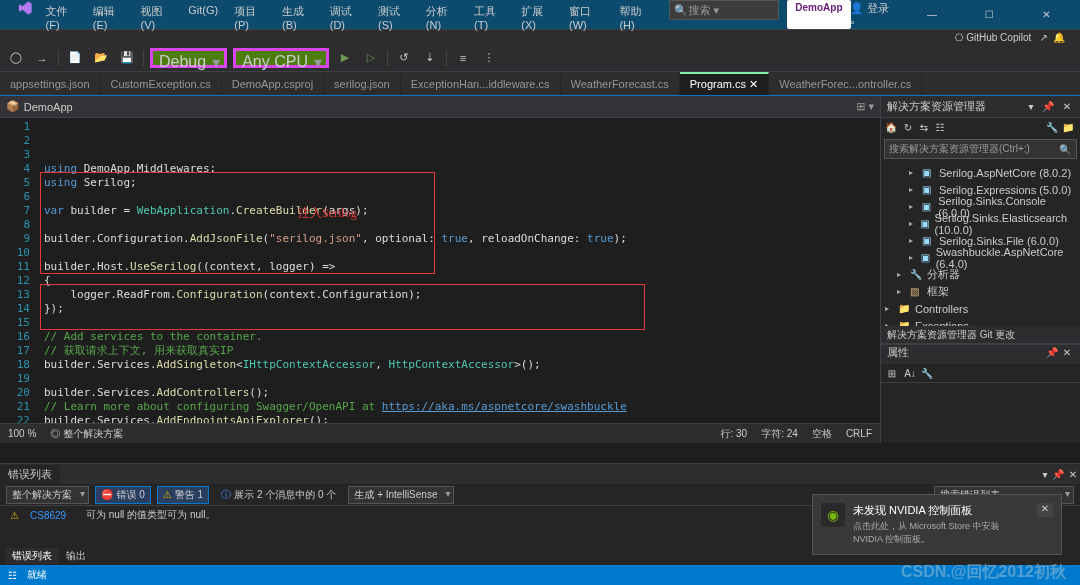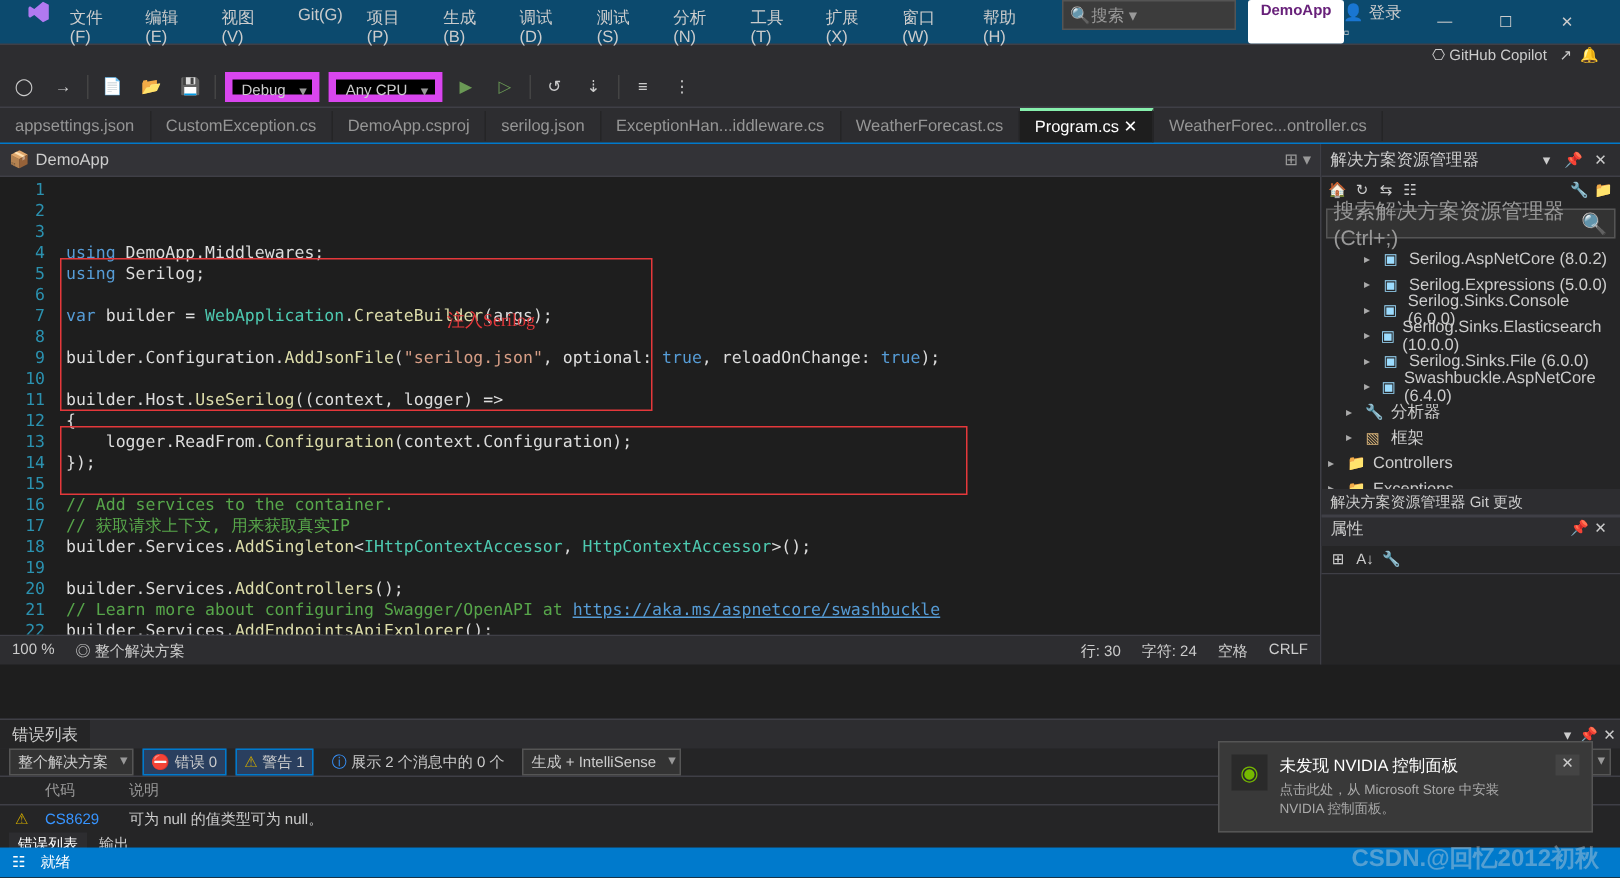--- a/index.html
+++ b/index.html
@@ -3,27 +3,27 @@
 <meta charset="utf-8">
 <style>
 *{margin:0;padding:0;box-sizing:border-box}
 body{width:1080px;height:585px;background:#1e1e1e;font-family:"Segoe UI","Microsoft YaHei",sans-serif;font-size:11px;color:#ccc;overflow:hidden;position:relative}
 .titlebar{height:30px;background:#0c4a6e;display:flex;padding:0 18px;border-bottom:1px solid #3f3f46}
 .tb-icon{width:16px;height:16px;margin-right:6px}
 .tb-menu{display:flex;gap:2px}
 .tb-item{padding:4px 7px;color:#ccc;cursor:pointer;font-size:11px}
 .tb-search{width:120px;height:20px;background:#3c3c3c;border:1px solid #555;margin-left:10px;color:#999;padding:0 5px;font-size:11px;display:flex;align-items:center}
 .tb-badge{margin-left:8px;background:#fff;color:#68217a;padding:2px 8px;border-radius:2px;font-weight:600;font-size:10px}
-.tb-right{margin-left:auto;display:flex;align-items:center;gap:6px}
+.tb-right{margin-left:auto;display:flex;align-items:center;gap:26px}
 .win-btn{width:36px;height:30px;display:flex;align-items:center;justify-content:center;cursor:pointer;font-size:10px}
 .toolbar{height:28px;background:#2d2d30;display:flex;align-items:center;padding:0 6px;gap:6px;border-bottom:1px solid #3f3f46}
 .tb-btn{width:20px;height:20px;display:flex;align-items:center;justify-content:center;cursor:pointer;color:#ccc;font-size:11px}
 .tb-btn.green{color:#6a9955}
 .tb-sep{width:1px;height:16px;background:#444}
-.tb-combo{background:#000000;border:5px solid #d946ef;color:#ccc;padding:2px 18px 2px 6px;height:20px;font-size:10px;position:relative;cursor:pointer}
+.tb-combo{background:#4d7c0f;border:3px solid #d946ef;color:#ccc;padding:2px 18px 2px 6px;height:20px;font-size:16px;position:relative;cursor:pointer}
 .tb-combo::after{content:"▾";position:absolute;right:4px;top:2px;color:#999}
 .tabs{height:24px;background:#2d2d30;display:flex;align-items:center;border-bottom:1px solid #007acc;overflow:hidden}
 .tab{padding:4px 10px;color:#969696;font-size:11px;cursor:pointer;white-space:nowrap;border-right:1px solid #252526}
 .tab.active{background:#1e1e1e;color:#fff;border-top:2px solid #86efac}
 .main{display:flex;height:calc(100% - 30px - 28px - 24px - 20px)}
 .editor-wrap{flex:1;display:flex;flex-direction:column;min-width:0}
 .navbar{height:22px;background:#333337;display:flex;align-items:center;padding:0 6px;gap:4px;border-bottom:1px solid #3f3f46}
 .nav-combo{color:#ccc;font-size:11px;display:flex;align-items:center;gap:4px}
 .editor{flex:1;display:flex;font-family:Consolas,monospace;font-size:11px;overflow:hidden;position:relative;background:#1e1e1e}
 .gutter{width:38px;background:#1e1e1e;color:#2b91af;text-align:right;padding:2px 8px 2px 0;line-height:14px;user-select:none}
@@ -35,30 +35,30 @@
 .c{color:#57a64a}
 .t{color:#4ec9b0}
 .m{color:#dcdcaa}
 .url{color:#569cd6;text-decoration:underline}
 .redbox{position:absolute;border:1.5px solid #e5383b;pointer-events:none}
 .redlabel{position:absolute;color:#e5383b;font-family:"Microsoft YaHei";font-size:12px;pointer-events:none}
 .editorstatus{height:20px;background:#2d2d30;display:flex;align-items:center;padding:0 8px;gap:14px;font-size:10px;color:#ccc;border-top:1px solid #3f3f46}
 .right-panel{width:200px;background:#252526;border-left:1px solid #3f3f46;display:flex;flex-direction:column}
 .rp-hdr{height:22px;background:#2d2d30;display:flex;align-items:center;padding:0 6px;font-size:11px;color:#ccc;border-bottom:1px solid #3f3f46;gap:4px}
 .rp-icon{width:14px;height:14px;font-size:10px;display:flex;align-items:center;justify-content:center;cursor:pointer}
-.rp-search{margin:3px;height:20px;background:#333;border:1px solid #555;color:#999;padding:0 4px;font-size:14px;display:flex;align-items:center}
+.rp-search{margin:3px;height:20px;background:#333;border:1px solid #555;color:#999;padding:0 4px;font-size:10px;display:flex;align-items:center}
 .tree{flex:1;overflow:auto;padding:2px 0}
 .tn{display:flex;align-items:center;padding:1px 4px;color:#ccc;cursor:pointer;font-size:11px;height:17px;gap:3px}
 .tn-ch{width:10px;font-size:8px;color:#aaa}
 .tn-ico{width:14px;font-size:10px}
 .i-fold{color:#dcb67a}
 .i-dll{color:#9cdcfe}
 .props-title{height:20px;background:#2d2d30;display:flex;padding:0 6px;font-size:11px;border-top:1px solid #3f3f46}
 .props-body{height:60px;background:#252526}
-.errorlist{position:absolute;bottom:20px;left:0;right:0;height:86px;background:#252526;border-top:1px solid #3f3f46;display:flex;flex-direction:column}
+.errorlist{position:absolute;bottom:20px;left:0;right:0;height:102px;background:#252526;border-top:1px solid #3f3f46;display:flex;flex-direction:column}
 .el-tab{height:20px;background:#2d2d30;display:flex;align-items:center}
 .el-tabitem{padding:2px 8px;font-size:11px;cursor:pointer;color:#ccc}
 .el-tabitem.active{background:#252526}
 .el-toolbar{height:22px;display:flex;align-items:center;padding:0 6px;gap:6px;border-bottom:1px solid #3f3f46;font-size:10px}
 .el-filter{background:#333;border:1px solid #555;padding:1px 16px 1px 5px;color:#ccc;position:relative}
 .el-filter::after{content:"▾";position:absolute;right:3px;color:#999}
 .el-btn{display:flex;align-items:center;gap:3px;padding:1px 5px;border:1px solid transparent}
 .el-btn.on{border-color:#007acc;background:#2a3f5f}
 .err-red{color:#f14c4c}.warn-yel{color:#cca700}.info-blue{color:#3794ff}
 .el-cols{display:flex;padding:2px 10px;color:#999;font-size:10px;border-bottom:1px solid #3f3f46;gap:8px}
@@ -303,28 +303,20 @@
         <span>警告 1</span>
       </span>
     <span class="el-btn">
         <span class="info-blue">ⓘ</span>
         <span>展示 2 个消息中的 0 个</span>
       </span>
     <span class="el-filter">生成 + IntelliSense</span>
     <span style="flex:1"></span>
     <span class="el-filter" style="width:140px">搜索错误列表</span>
   </div>
-  <div class="el-cols" id="elcols">
-      <span></span>
-      <span>代码</span>
-      <span>说明</span>
-      <span>项目</span>
-      <span>文件</span>
-      <span>行</span>
-    </div>
   <div class="el-row">
     <span class="warn-yel">⚠</span>
     <span>CS8629</span>
     <span>可为 null 的值类型可为 null。</span>
     <span>DemoApp</span>
     <span>WeatherForecastContro...</span>
     <span>29</span>
   </div>
   <div style="flex:1"></div>
   <div class="bottom-tabs">

